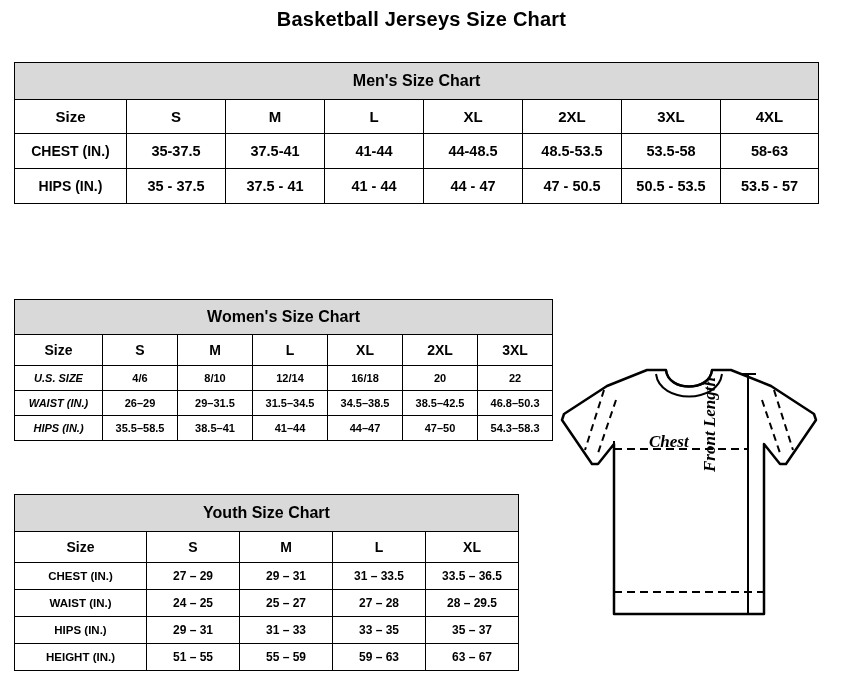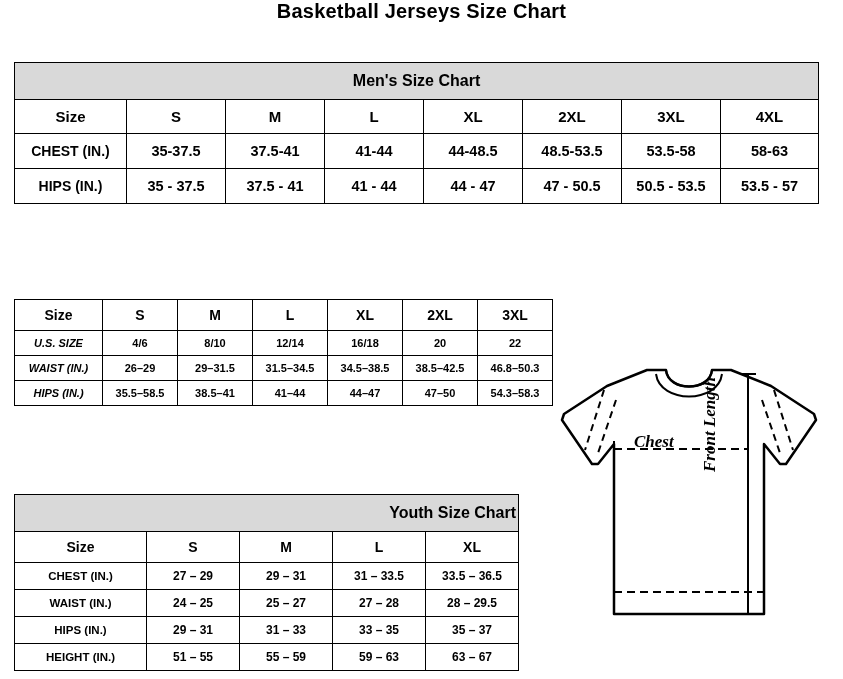--- a/index.html
+++ b/index.html
@@ -12,20 +12,21 @@
     background: #ffffff;
     font-family: "Liberation Sans", sans-serif;
     color: #000000;
     position: relative;
     overflow: hidden;
   }
   .page-title {
     text-align: center;
     font-size: 20px;
     font-weight: bold;
+    margin-top: 8px;
     letter-spacing: 0.2px;
   }
 
   table {
     border-collapse: collapse;
     table-layout: fixed;
   }
   table td, table th {
     border: 1px solid #000000;
     text-align: center;
@@ -77,21 +78,21 @@
   }
   #women-table .body-row td.rowlabel { font-size: 11px; font-style: italic; }
 
   
   #youth-table {
     position: absolute;
     left: 14px;
     top: 494px;
     width: 504px;
   }
-  #youth-table .chart-title td { font-size: 16px; padding: 9px 2px; text-align: right; }
+  #youth-table .chart-title td { font-size: 16px; padding: 9px 2px; }
   #youth-table .head-row td { font-size: 14px; padding: 7px 0; }
   #youth-table .body-row td {
     font-size: 12px;
     padding: 6px 1px;
   }
   #youth-table .body-row td.rowlabel { font-size: 11.5px; }
 
   
   #shirt-figure {
     position: absolute;
@@ -104,21 +105,21 @@
   .fig-label {
     position: absolute;
     font-family: "Liberation Serif", serif;
     font-weight: bold;
     font-style: italic;
     font-size: 17px;
     color: #000;
     white-space: nowrap;
   }
   #chest-label {
-    left: 82px;
+    left: 97px;
     top: 80px;
   }
   #frontlength-label {
     left: 148px;
     top: 120px;
     transform: rotate(-90deg);
     transform-origin: left top;
   }
 </style>
 </head>
@@ -178,20 +179,23 @@
   <colgroup>
     <col style="width:88px">
     <col style="width:75px">
       <col style="width:75px">
       <col style="width:75px">
     <col style="width:75px">
       <col style="width:75px">
       <col style="width:75px">
   </colgroup>
   <tbody>
+    <tr class="chart-title">
+      <td colspan="7">Women's Size Chart</td>
+    </tr>
     <tr class="head-row">
       <td>Size</td>
       <td>S</td>
       <td>M</td>
       <td>L</td>
       <td>XL</td>
       <td>2XL</td>
       <td>3XL</td>
     </tr>
     <tr class="body-row">

